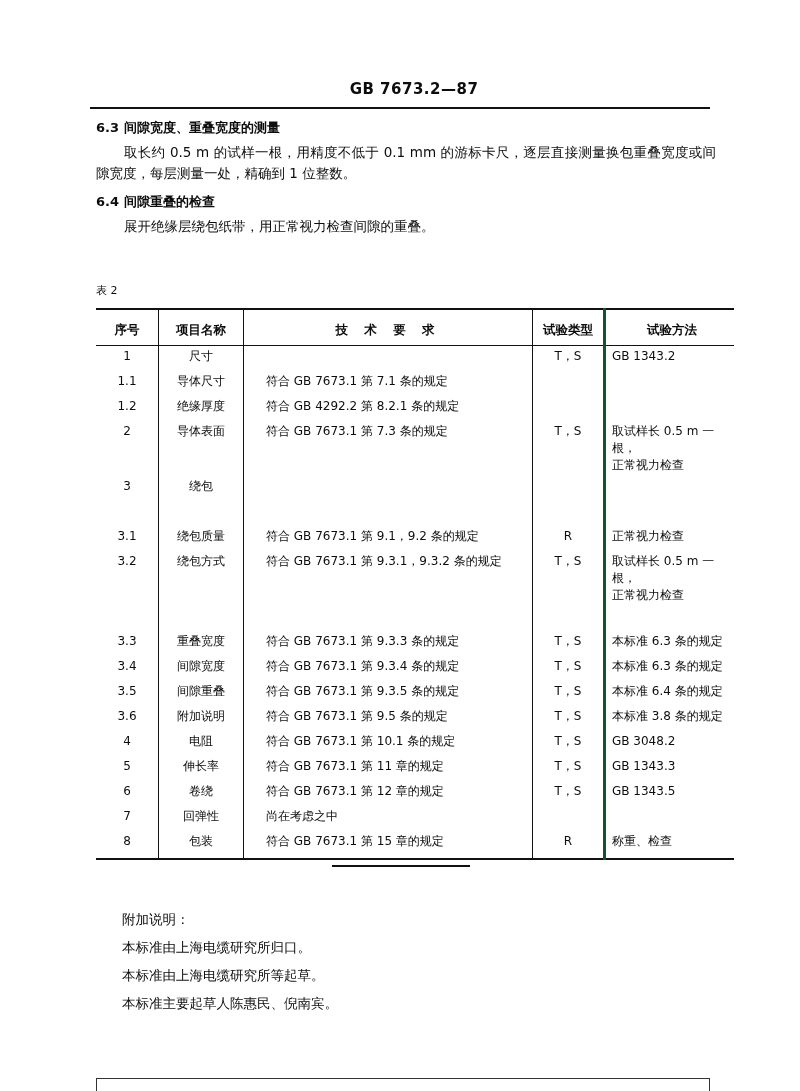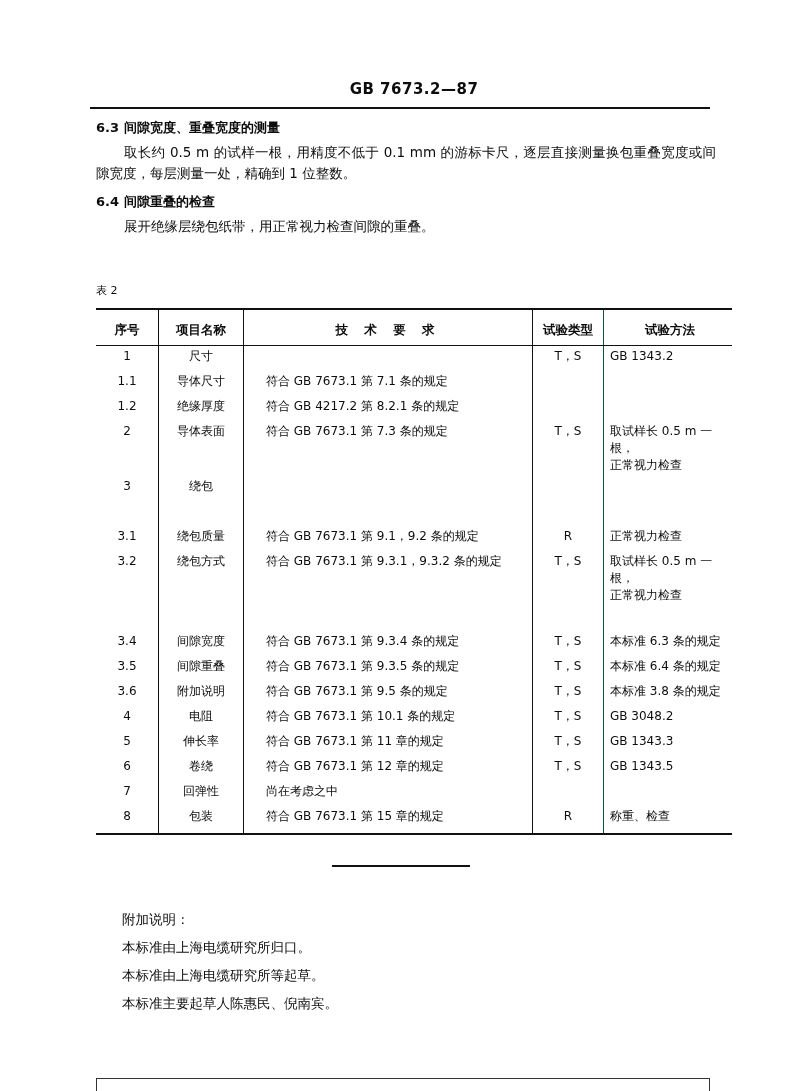--- a/index.html
+++ b/index.html
@@ -130,21 +130,21 @@
     height: 21px;
   }
   table.spec tbody tr.last td {
     border-bottom: 2px solid #111;
     padding-bottom: 4px;
   }
   
   .c-no    { width: 58px;  text-align: center; border-right: 1px solid #111; }
   .c-item  { width: 80px;  text-align: center; border-right: 1px solid #111; }
   .c-req   { width: 284px; text-align: left;   border-right: 1px solid #111; padding-left: 22px !important; }
-  .c-type  { width: 66px;  text-align: center; border-right: 1px solid #14532d; }
+  .c-type  { width: 66px;  text-align: center; border-right: 3px solid #14532d; }
   .c-meth  { width: 120px; text-align: left;   padding-left: 6px !important; }
 
   th.c-req { padding-left: 2px !important; letter-spacing: 6px; }
 
   .spacer-row td { height: 16px; }
 
   
   .mid-rule {
     position: absolute;
     left: 332px;
@@ -227,21 +227,21 @@
           <tr>
             <td class="c-no">1.1</td>
             <td class="c-item">导体尺寸</td>
             <td class="c-req">符合 GB 7673.1 第 7.1 条的规定</td>
             <td class="c-type"></td>
             <td class="c-meth"></td>
           </tr>
           <tr>
             <td class="c-no">1.2</td>
             <td class="c-item">绝缘厚度</td>
-            <td class="c-req">符合 GB 4217.2 第 8.2.1 条的规定</td>
+            <td class="c-req">符合 GB 4292.2 第 8.2.1 条的规定</td>
             <td class="c-type"></td>
             <td class="c-meth"></td>
           </tr>
           <tr>
             <td class="c-no">2</td>
             <td class="c-item">导体表面</td>
             <td class="c-req">符合 GB 7673.1 第 7.3 条的规定</td>
             <td class="c-type">T，S</td>
             <td class="c-meth">取试样长 0.5 m 一根，<br>正常视力检查</td>
           </tr>
@@ -274,20 +274,27 @@
             <td class="c-meth">取试样长 0.5 m 一根，<br>正常视力检查</td>
           </tr>
           <tr class="spacer-row">
             <td class="c-no">&nbsp;</td>
             <td class="c-item">&nbsp;</td>
             <td class="c-req">&nbsp;</td>
             <td class="c-type">&nbsp;</td>
             <td class="c-meth">&nbsp;</td>
           </tr>
           <tr>
+            <td class="c-no">3.3</td>
+            <td class="c-item">重叠宽度</td>
+            <td class="c-req">符合 GB 7673.1 第 9.3.3 条的规定</td>
+            <td class="c-type">T，S</td>
+            <td class="c-meth">本标准 6.3 条的规定</td>
+          </tr>
+          <tr>
             <td class="c-no">3.4</td>
             <td class="c-item">间隙宽度</td>
             <td class="c-req">符合 GB 7673.1 第 9.3.4 条的规定</td>
             <td class="c-type">T，S</td>
             <td class="c-meth">本标准 6.3 条的规定</td>
           </tr>
           <tr>
             <td class="c-no">3.5</td>
             <td class="c-item">间隙重叠</td>
             <td class="c-req">符合 GB 7673.1 第 9.3.5 条的规定</td>

